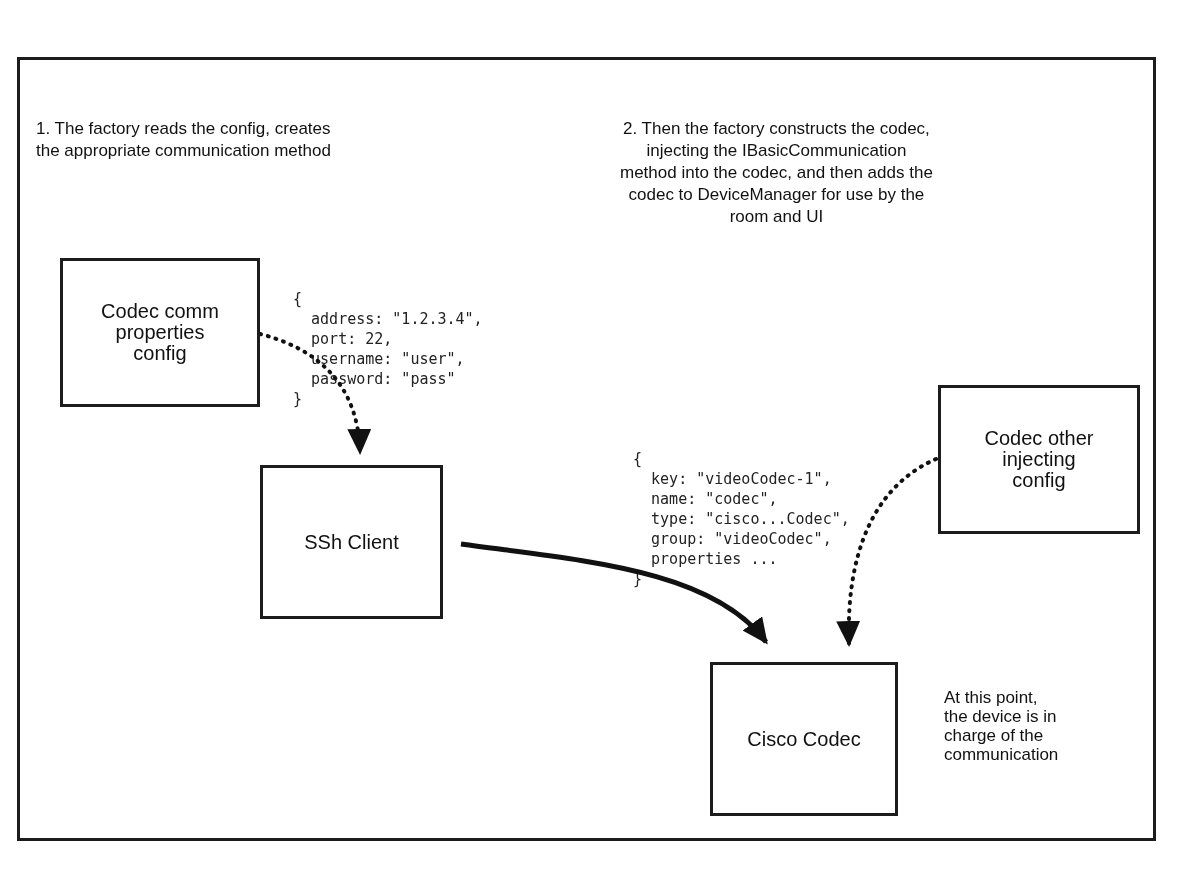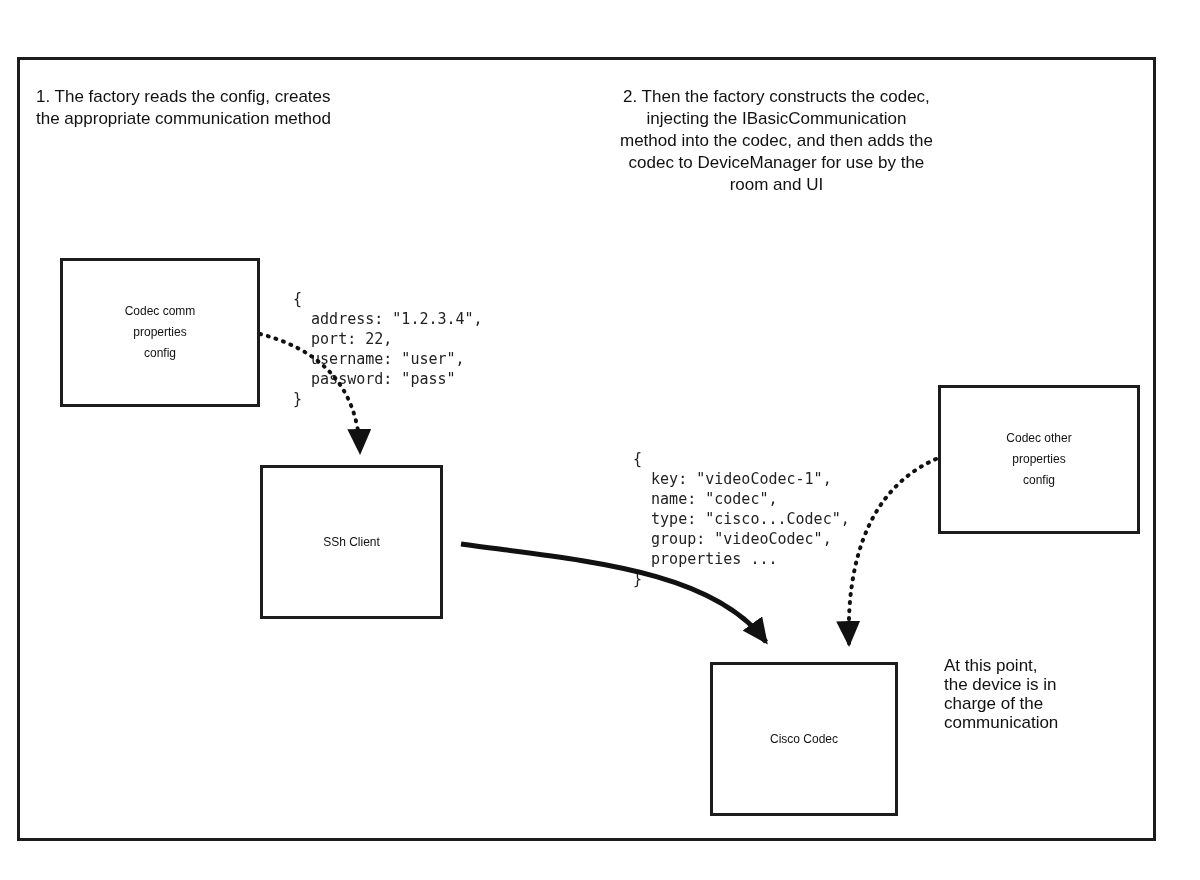--- a/index.html
+++ b/index.html
@@ -9,29 +9,29 @@
     font-family:"Liberation Sans", sans-serif;
     color:#111111;
     overflow:hidden;
   }
   .frame {
     position:absolute; left:17px; top:57px; width:1139px; height:784px;
     border:3px solid #1c1c1c; background:transparent; z-index:0;
   }
   .note {
     position:absolute; white-space:pre-line;
-    font-size:17px; line-height:22px; color:#111; z-index:3;
+    font-size:17px; line-height:22px; color:#111; z-index:3;margin-top:32px;
   }
   #note-step1 { left:36px; top:86px; }
   #note-step2 { left:620px; top:86px;text-align:center; }
   #note-endpoint { left:944px; top:656px; line-height:19px; }
   .box {
     position:absolute; border:3px solid #1c1c1c; background:#ffffff;
     display:flex; align-items:center; justify-content:center;
-    text-align:center; font-size:12px; line-height:21px; z-index:4;
+    text-align:center; font-size:20px; line-height:21px; z-index:4;
   }
   .box .box-label { white-space:pre-line; }
   #box-comm  { left:60px;  top:258px; width:200px; height:149px; }
   #box-ssh   { left:260px; top:465px; width:183px; height:154px; }
   #box-other { left:938px; top:385px; width:202px; height:149px; }
   #box-cisco { left:710px; top:662px; width:188px; height:154px; }
   .code {
     position:absolute; font-family:"DejaVu Sans Mono", monospace;
     font-size:15px; line-height:20px; white-space:pre; color:#222; z-index:1;
   }
@@ -94,19 +94,19 @@
 properties
 config</span>
 </div>
 
 <div class="box" id="box-ssh">
   <span class="box-label">SSh Client</span>
 </div>
 
 <div class="box" id="box-other">
   <span class="box-label">Codec other
-properties
+injecting
 config</span>
 </div>
 
 <div class="box" id="box-cisco">
   <span class="box-label">Cisco Codec</span>
 </div>
 
 </body></html>

